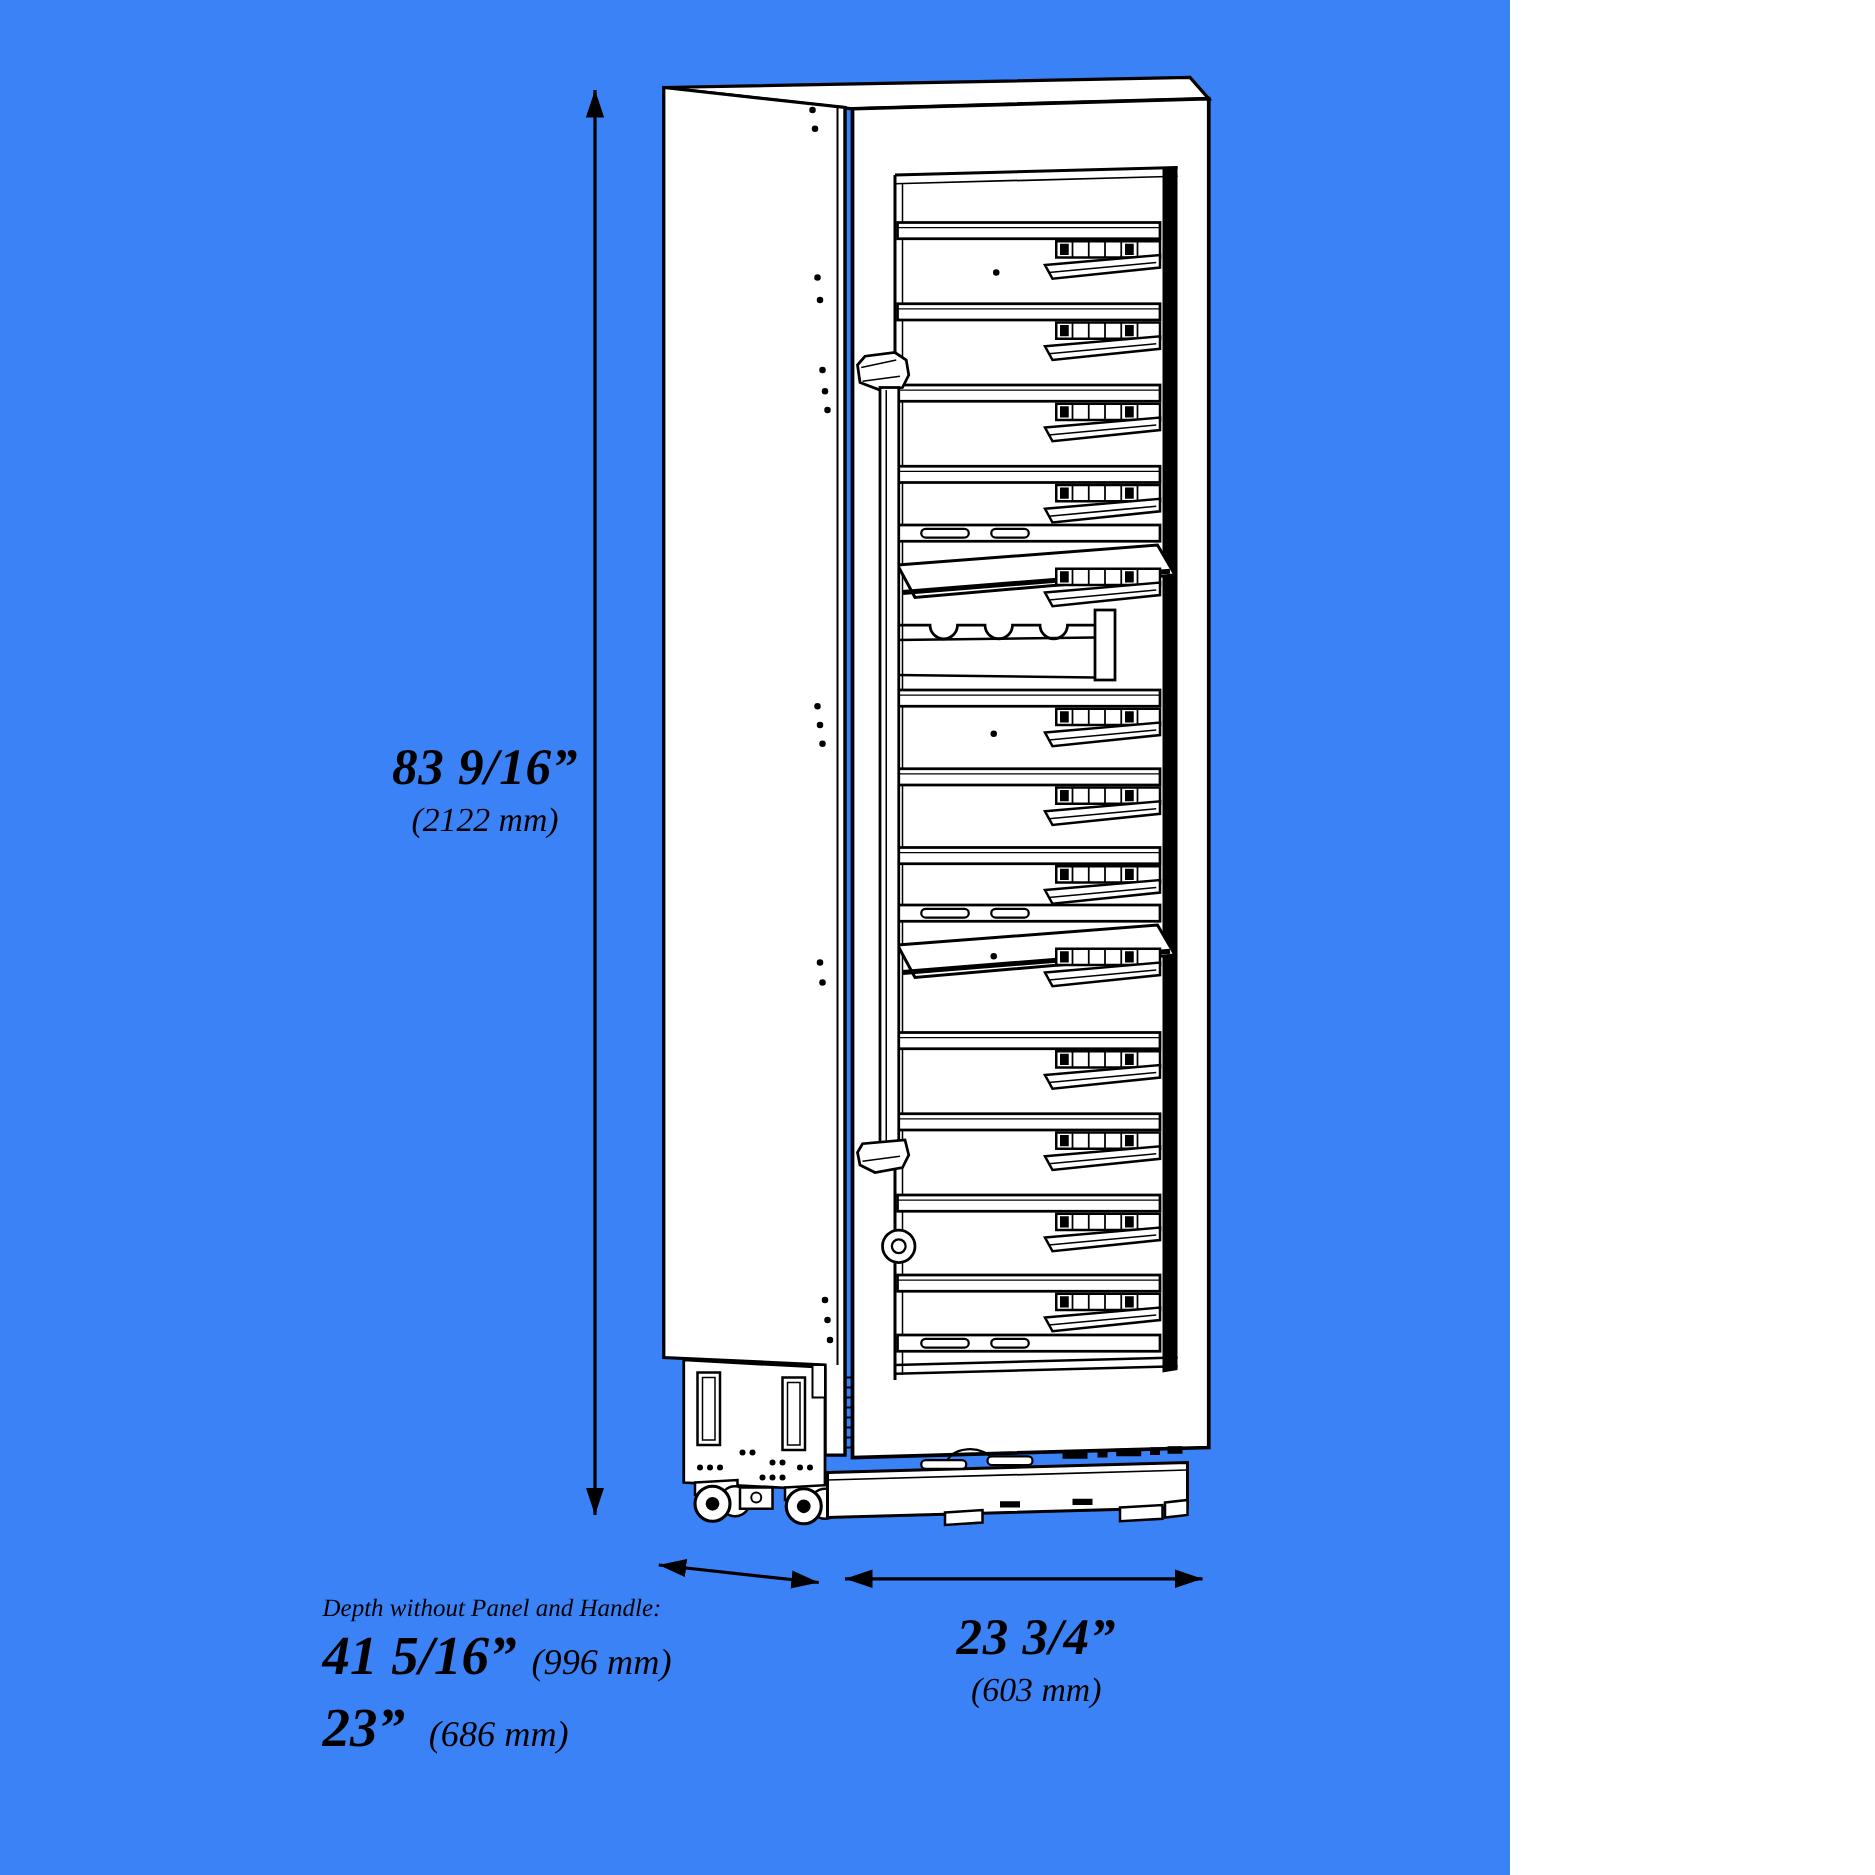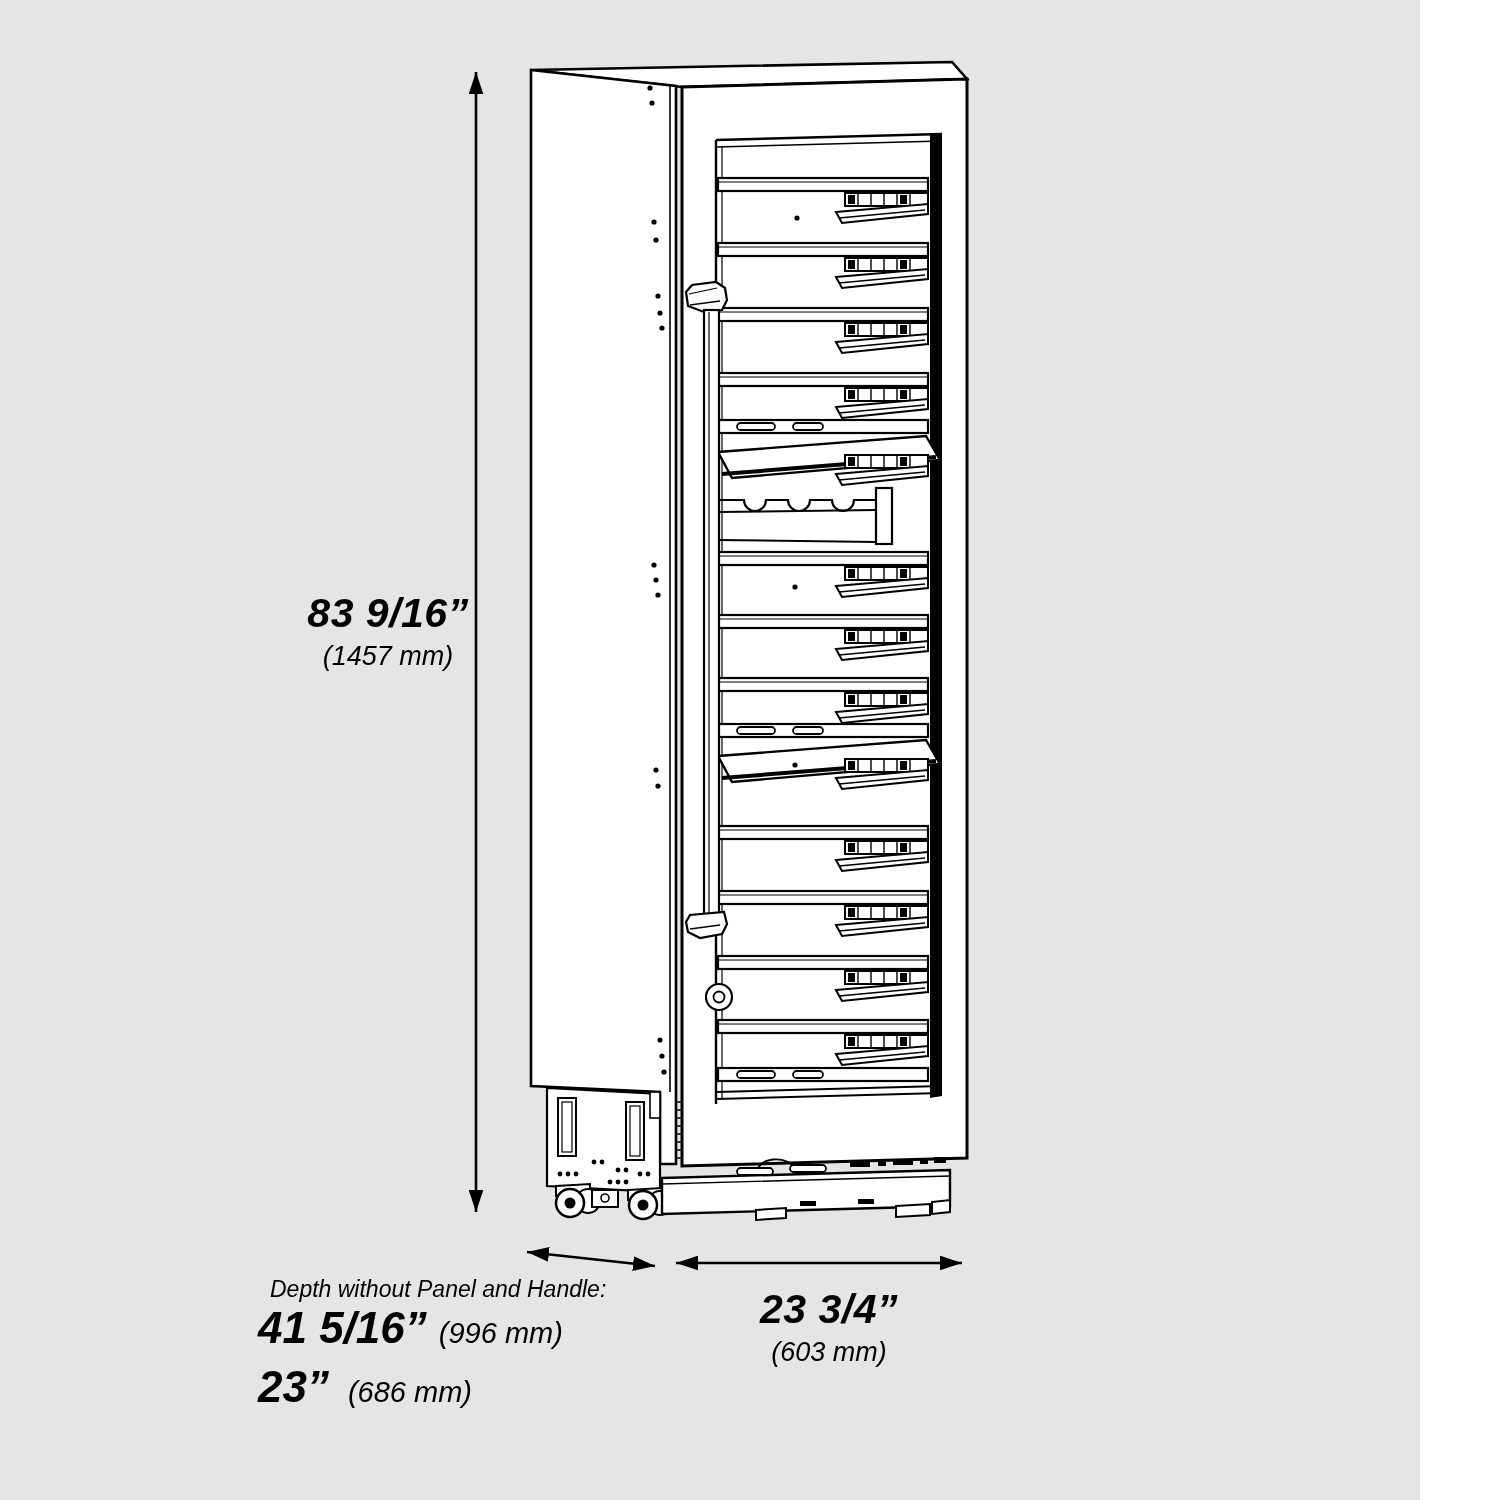--- a/index.html
+++ b/index.html
@@ -1,27 +1,27 @@
 <!DOCTYPE html>
 <html><head>
 <meta charset="utf-8">
 <style>
   html,body { margin:0; padding:0; background:#ffffff; }
   .stage {
-    position:relative; width:1420px; height:1500px; background:#e5e5e5;
-    font-family:Liberation Sans, sans-serif; color:#000; overflow:hidden;
+    position:relative; width:1208px; height:1500px; background:#3b82f6;
+    font-family:Liberation Serif, serif; color:#000; overflow:hidden;
   }
   .stage svg { position:absolute; left:0; top:0; }
   .dim { position:absolute; font-style:italic; color:#000; }
   .dim-height { left:292px; top:592px; width:192px; text-align:center; }
   .dim-width  { left:719px; top:1288px; width:220px; text-align:center; }
   .inches-xl { font-size:41px; font-weight:bold; letter-spacing:0.5px; line-height:1.05; }
   .metric-md { font-size:27px; margin-top:7px; line-height:1.05; }
   .depth-block { left:258px; top:1276px; width:420px; }
-  .depth-caption { font-size:23px; line-height:1.15;margin-left:12px; }
+  .depth-caption { font-size:20px; line-height:1.15; }
   .depth-value { margin-top:2px; margin-bottom:10px; line-height:1.1; }
   .depth-value .inches-lg { font-size:44px; font-weight:bold; }
   .depth-value .metric-sm { font-size:29px; }
   .gap { margin-left:12px; }
   .gap-none { margin-left:19px;text-align:right; }
 </style>
 </head>
 <body>
 
 <div class="stage">
@@ -214,21 +214,21 @@
       <line x1="690" y1="929" x2="720" y2="925" stroke="#000" stroke-width="1.4"></line>
     </g>
 
     <line x1="476" y1="72" x2="476" y2="1212" stroke="#000" stroke-width="2.6" marker-start="url(#ah)" marker-end="url(#ah)"></line>
     <line x1="527" y1="1252" x2="655" y2="1266" stroke="#000" stroke-width="2.6" marker-start="url(#ah)" marker-end="url(#ah)"></line>
     <line x1="676" y1="1263" x2="962" y2="1263" stroke="#000" stroke-width="2.6" marker-start="url(#ah)" marker-end="url(#ah)"></line>
   </svg>
 
   <div class="dim dim-height">
     <div class="inches-xl">83 9/16”</div>
-    <div class="metric-md">(1457 mm)</div>
+    <div class="metric-md">(2122 mm)</div>
   </div>
 
   <div class="dim dim-width">
     <div class="inches-xl">23 3/4”</div>
     <div class="metric-md">(603 mm)</div>
   </div>
 
   <div class="dim depth-block">
     <div class="depth-caption">Depth without Panel and Handle:</div>
     <div class="depth-value">

